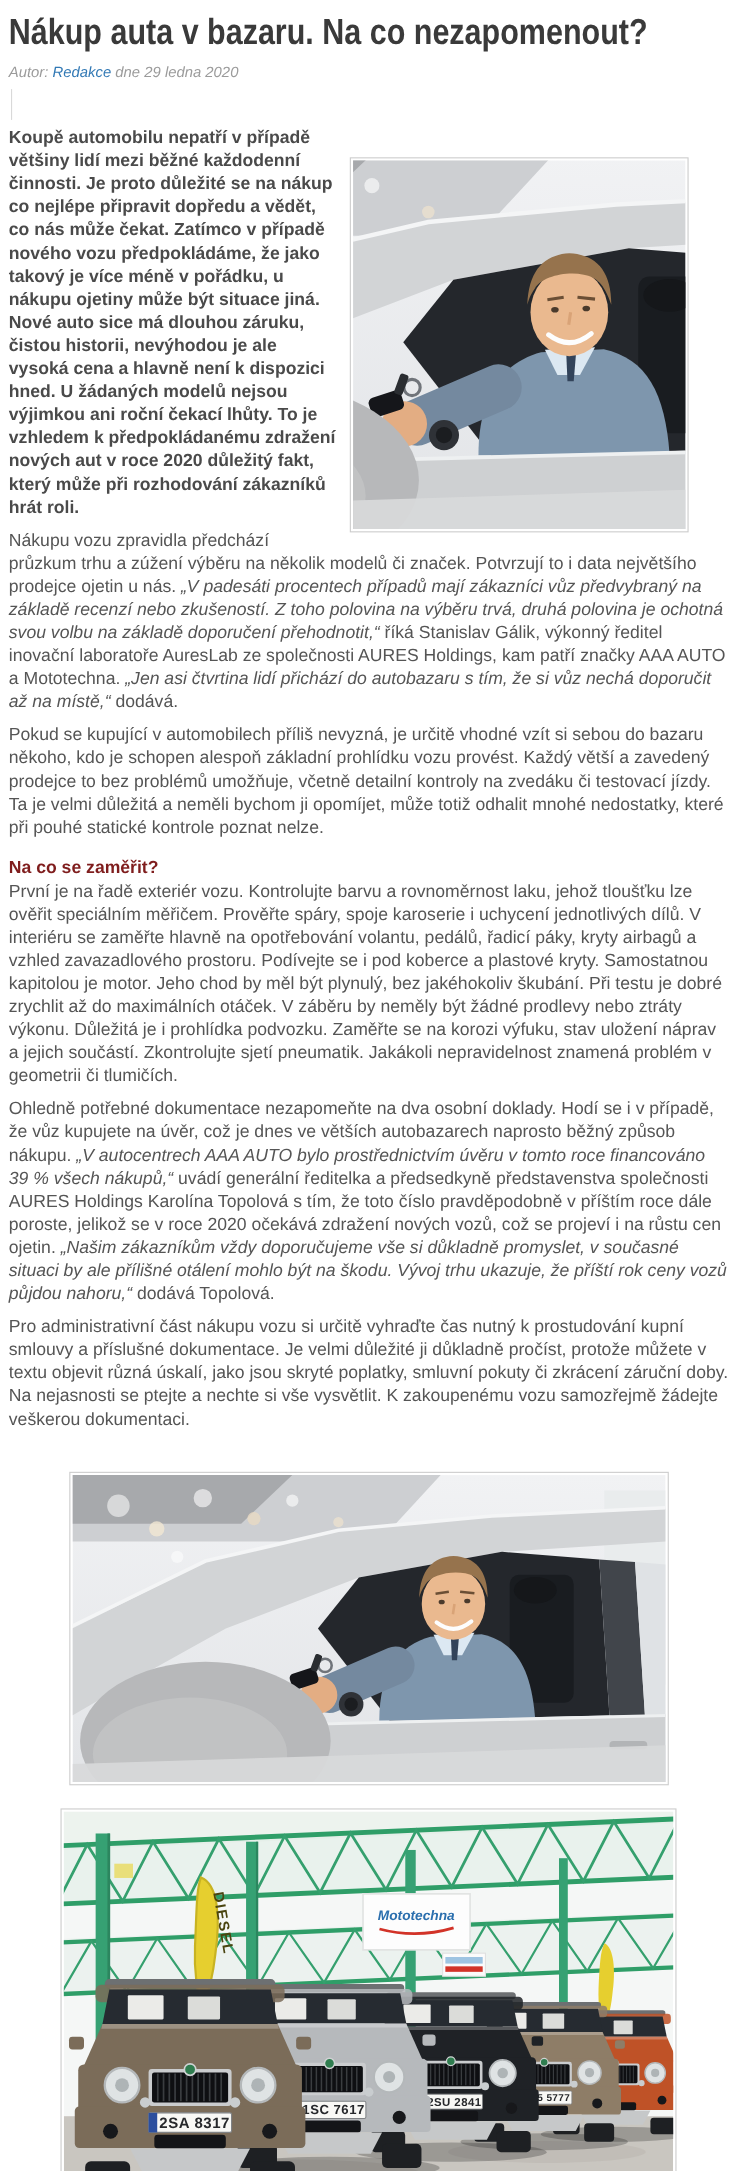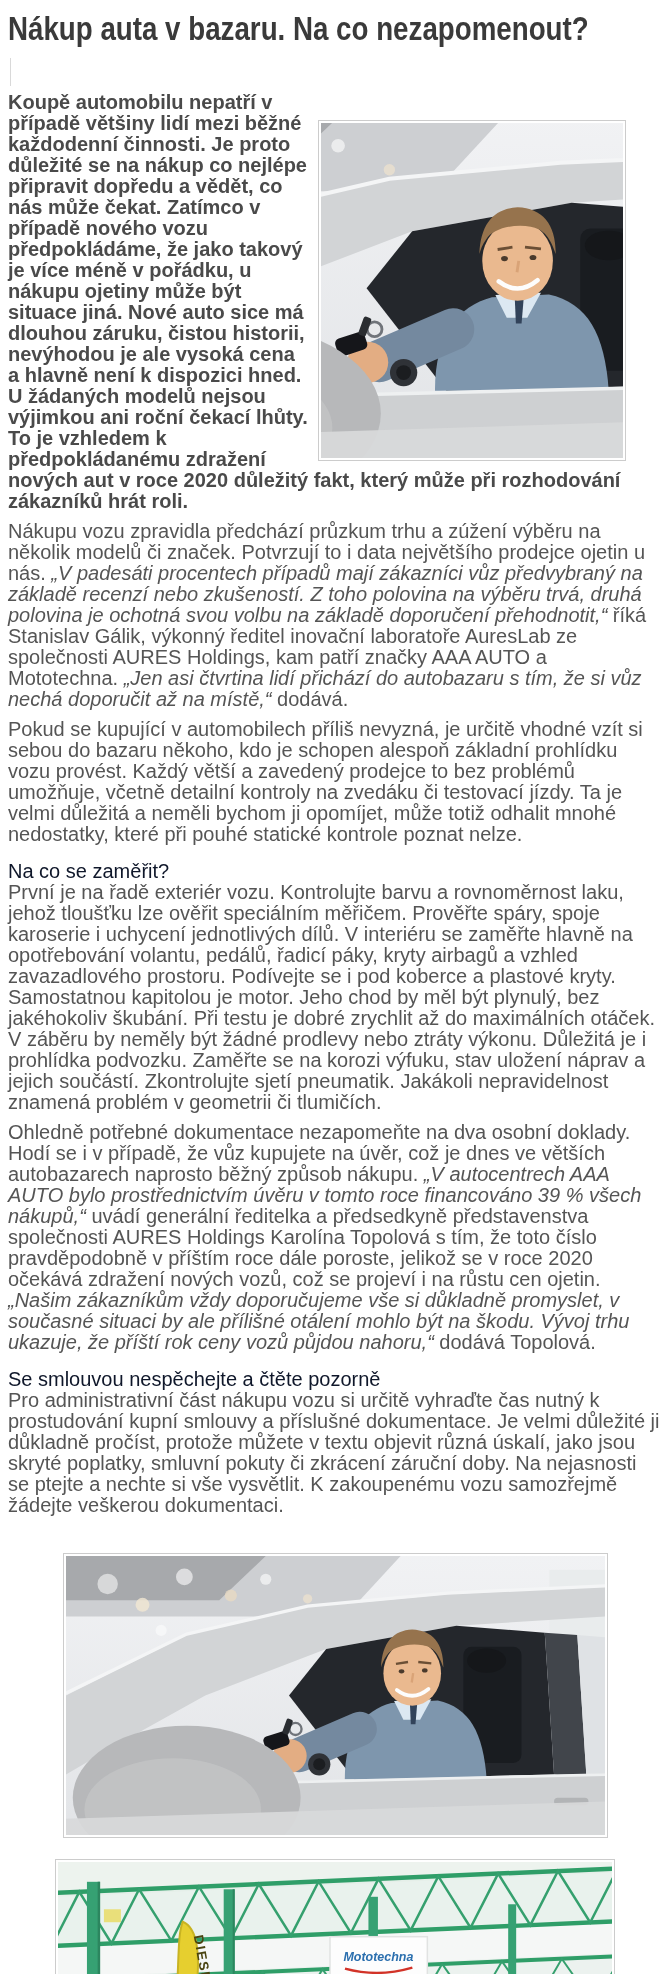--- a/index.html
+++ b/index.html
@@ -3,23 +3,23 @@
 <meta charset="utf-8">
 <style>
   html,body{margin:0;padding:0;background:#ffffff;}
   body{width:670px;font-family:"Liberation Sans",sans-serif;color:#555;}
   .container{padding:6px 8px 18px 8px;}
   h1{font-size:33px;line-height:38px;font-weight:700;color:#3a3a3a;margin:4px 0 10px 0;
      white-space:nowrap;transform:scaleX(.84);transform-origin:left center;}
   .byline{font-style:italic;color:#9b9b9b;font-size:13.5px;margin:0 0 8px 0;}
   .byline a{color:#3279b5;text-decoration:none;cursor:pointer;}
   .embed-placeholder{width:1px;height:28px;border-left:1px solid #d9d9d9;margin:2px 0 6px 2px;}
-  p{font-size:20px;line-height:21px;margin:9px 0;color:#555;}
+  p{font-size:16px;line-height:21px;margin:9px 0;color:#555;}
   p.intro{font-weight:700;color:#4a4a4a;margin-top:0;}
-  p.sub{font-weight:400;color:#0f172a;margin:16px 0 0 0;}
+  p.sub{font-weight:700;color:#7f1d1d;margin:16px 0 0 0;}
   p.after-sub{margin-top:0;}
   .quote{font-style:italic;}
   .photo{border:1px solid #cccccc;padding:2px;background:#fff;box-sizing:content-box;}
   .photo svg{display:block;width:100%;height:100%;}
   .photo-inline{float:right;width:302px;height:335px;margin:28px 36px 0 10px;}
   .photo-wide{width:539px;height:279px;margin:28px auto 0 auto;}
   .photo-lot{width:554px;height:379px;margin:21px auto 0 auto;}
   .clear{clear:both;}
   svg text{font-family:"Liberation Sans",sans-serif;}
   .plate-text{font-weight:700;fill:#26282b;font-size:26px;letter-spacing:1px;}
@@ -79,41 +79,45 @@
       <ellipse cx="230" cy="545" rx="190" ry="110" fill="#c3c4c6" opacity=".8"></ellipse>
       <polygon points="0,600 0,565 1160,528 1160,600" fill="#d8d9da" opacity=".92"></polygon>
     </g>
   </defs>
 </svg>
 
 <div class="container">
 
   <h1>Nákup auta v bazaru. Na co nezapomenout?</h1>
 
+  <div class="byline">
+    <span>Autor:</span>
+    <a href="#">Redakce</a>
+    <span>dne 29 ledna 2020</span>
+  </div>
 
   <div class="embed-placeholder"></div>
 
   <p class="intro">
     <span class="photo photo-inline" style="display:block">
         <svg viewBox="400 10 530 588" preserveAspectRatio="xMidYMid slice">
           <use href="#carScene"></use>
         </svg>
       </span><span>Koupě automobilu nepatří v případě většiny lidí mezi běžné každodenní činnosti. Je proto důležité se na nákup co nejlépe připravit dopředu a vědět, co nás může čekat. Zatímco v případě nového vozu předpokládáme, že jako takový je více méně v pořádku, u nákupu ojetiny může být situace jiná. Nové auto sice má dlouhou záruku, čistou historii, nevýhodou je ale vysoká cena a hlavně není k dispozici hned. U žádaných modelů nejsou výjimkou ani roční čekací lhůty. To je vzhledem k předpokládanému zdražení nových aut v roce 2020 důležitý fakt, který může při rozhodování zákazníků hrát roli.</span>
   </p>
 
   <p><span>Nákupu vozu zpravidla předchází průzkum trhu a zúžení výběru na několik modelů či značek. Potvrzují to i data největšího prodejce ojetin u nás. </span><span class="quote">„V padesáti procentech případů mají zákazníci vůz předvybraný na základě recenzí nebo zkušeností. Z toho polovina na výběru trvá, druhá polovina je ochotná svou volbu na základě doporučení přehodnotit,“</span><span> říká Stanislav Gálik, výkonný ředitel inovační laboratoře AuresLab ze společnosti AURES Holdings, kam patří značky AAA AUTO a Mototechna. </span><span class="quote">„Jen asi čtvrtina lidí přichází do autobazaru s tím, že si vůz nechá doporučit až na místě,“</span><span> dodává.</span></p>
 
   <p>Pokud se kupující v automobilech příliš nevyzná, je určitě vhodné vzít si sebou do bazaru někoho, kdo je schopen alespoň základní prohlídku vozu provést. Každý větší a zavedený prodejce to bez problémů umožňuje, včetně detailní kontroly na zvedáku či testovací jízdy. Ta je velmi důležitá a neměli bychom ji opomíjet, může totiž odhalit mnohé nedostatky, které při pouhé statické kontrole poznat nelze.</p>
 
   <p class="sub">Na co se zaměřit?</p>
   <p class="after-sub">První je na řadě exteriér vozu. Kontrolujte barvu a rovnoměrnost laku, jehož tloušťku lze ověřit speciálním měřičem. Prověřte spáry, spoje karoserie i uchycení jednotlivých dílů. V interiéru se zaměřte hlavně na opotřebování volantu, pedálů, řadicí páky, kryty airbagů a vzhled zavazadlového prostoru. Podívejte se i pod koberce a plastové kryty. Samostatnou kapitolou je motor. Jeho chod by měl být plynulý, bez jakéhokoliv škubání. Při testu je dobré zrychlit až do maximálních otáček. V záběru by neměly být žádné prodlevy nebo ztráty výkonu. Důležitá je i prohlídka podvozku. Zaměřte se na korozi výfuku, stav uložení náprav a jejich součástí. Zkontrolujte sjetí pneumatik. Jakákoli nepravidelnost znamená problém v geometrii či tlumičích.</p>
 
   <p class="after-sub"><span>Ohledně potřebné dokumentace nezapomeňte na dva osobní doklady. Hodí se i v případě, že vůz kupujete na úvěr, což je dnes ve větších autobazarech naprosto běžný způsob nákupu. </span><span class="quote">„V autocentrech AAA AUTO bylo prostřednictvím úvěru v tomto roce financováno 39 % všech nákupů,“</span><span> uvádí generální ředitelka a předsedkyně představenstva společnosti AURES Holdings Karolína Topolová s tím, že toto číslo pravděpodobně v příštím roce dále poroste, jelikož se v roce 2020 očekává zdražení nových vozů, což se projeví i na růstu cen ojetin. </span><span class="quote">„Našim zákazníkům vždy doporučujeme vše si důkladně promyslet, v současné situaci by ale přílišné otálení mohlo být na škodu. Vývoj trhu ukazuje, že příští rok ceny vozů půjdou nahoru,“</span><span> dodává Topolová.</span></p>
 
-  <p class="sub">Se smlouvou nespěchejte a čtěte pozorně</p>
   <p class="after-sub">Pro administrativní část nákupu vozu si určitě vyhraďte čas nutný k prostudování kupní smlouvy a příslušné dokumentace. Je velmi důležité ji důkladně pročíst, protože můžete v textu objevit různá úskalí, jako jsou skryté poplatky, smluvní pokuty či zkrácení záruční doby. Na nejasnosti se ptejte a nechte si vše vysvětlit. K zakoupenému vozu samozřejmě žádejte veškerou dokumentaci.</p>
 
   <div class="clear"></div>
 
   <div class="photo photo-wide">
     <svg viewBox="0 0 1160 600" preserveAspectRatio="xMidYMid slice">
         <use href="#carScene"></use>
       </svg>
   </div>
 

